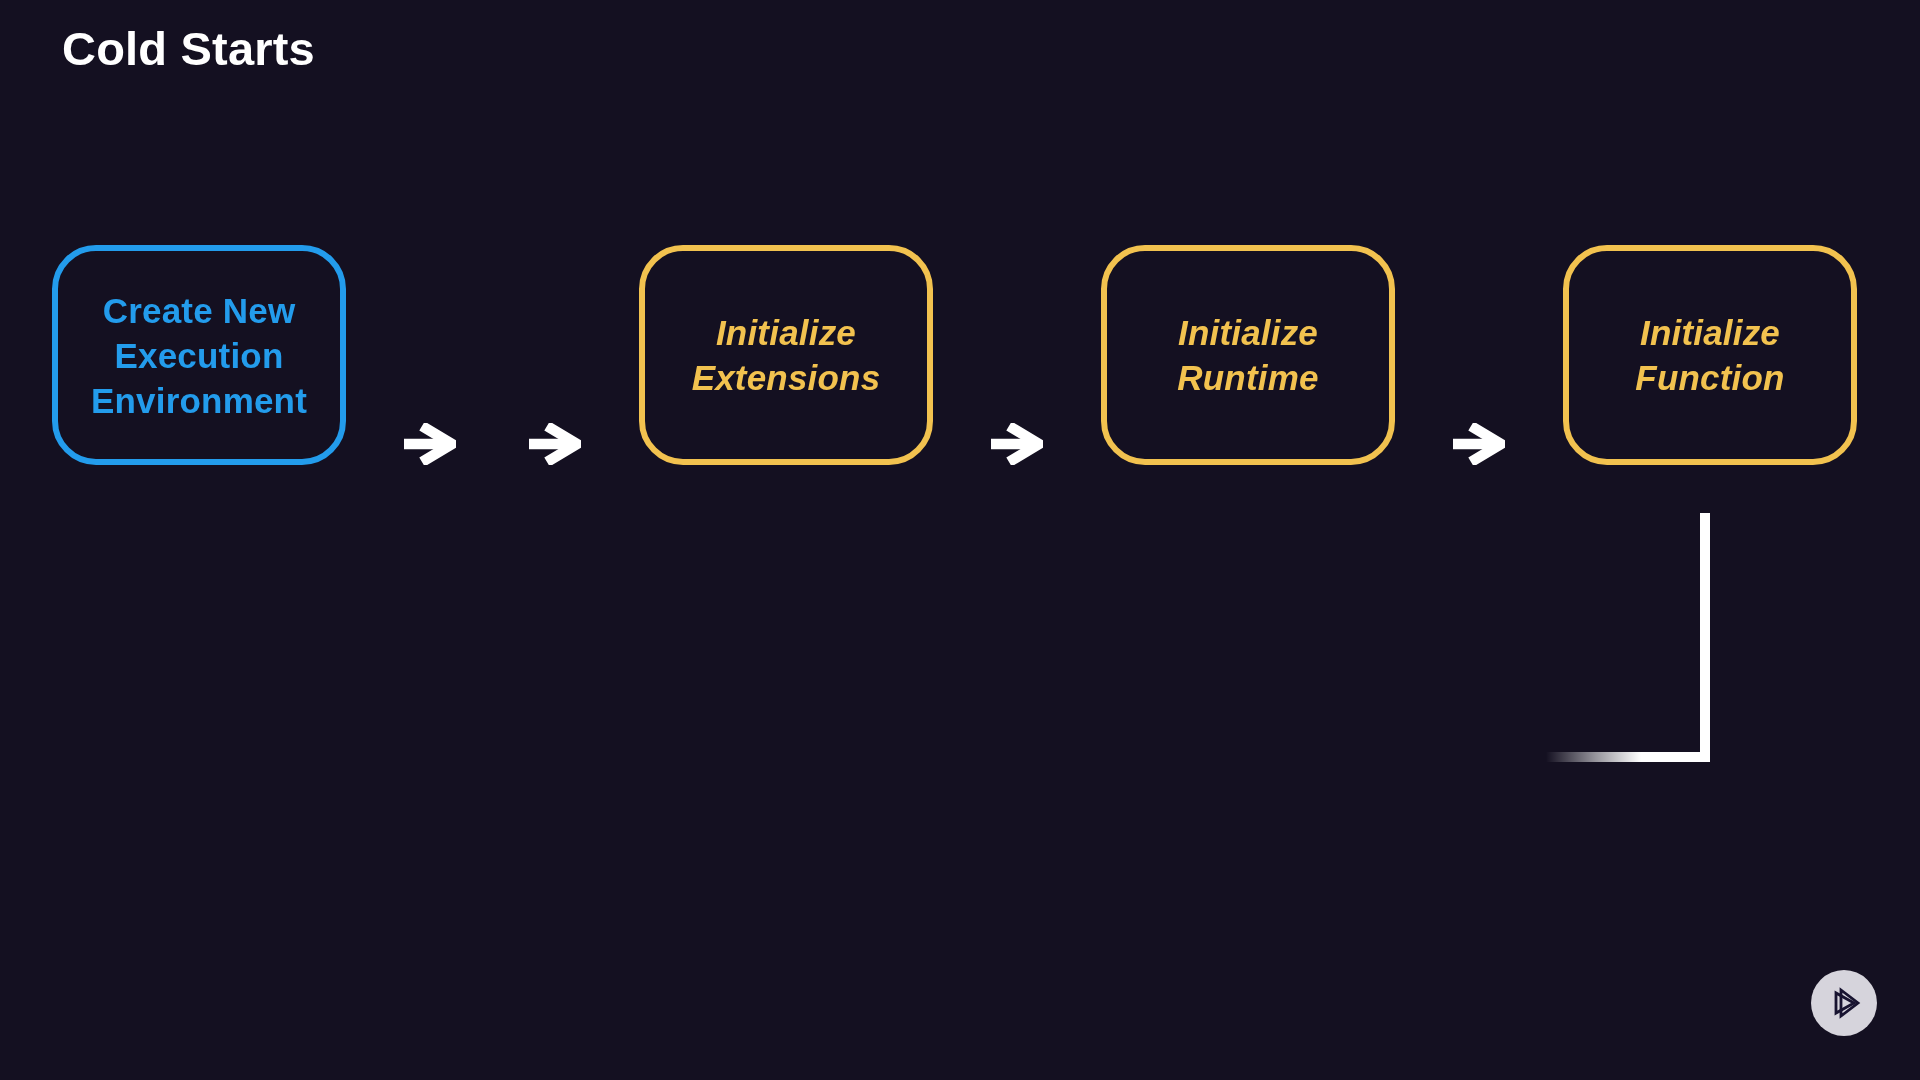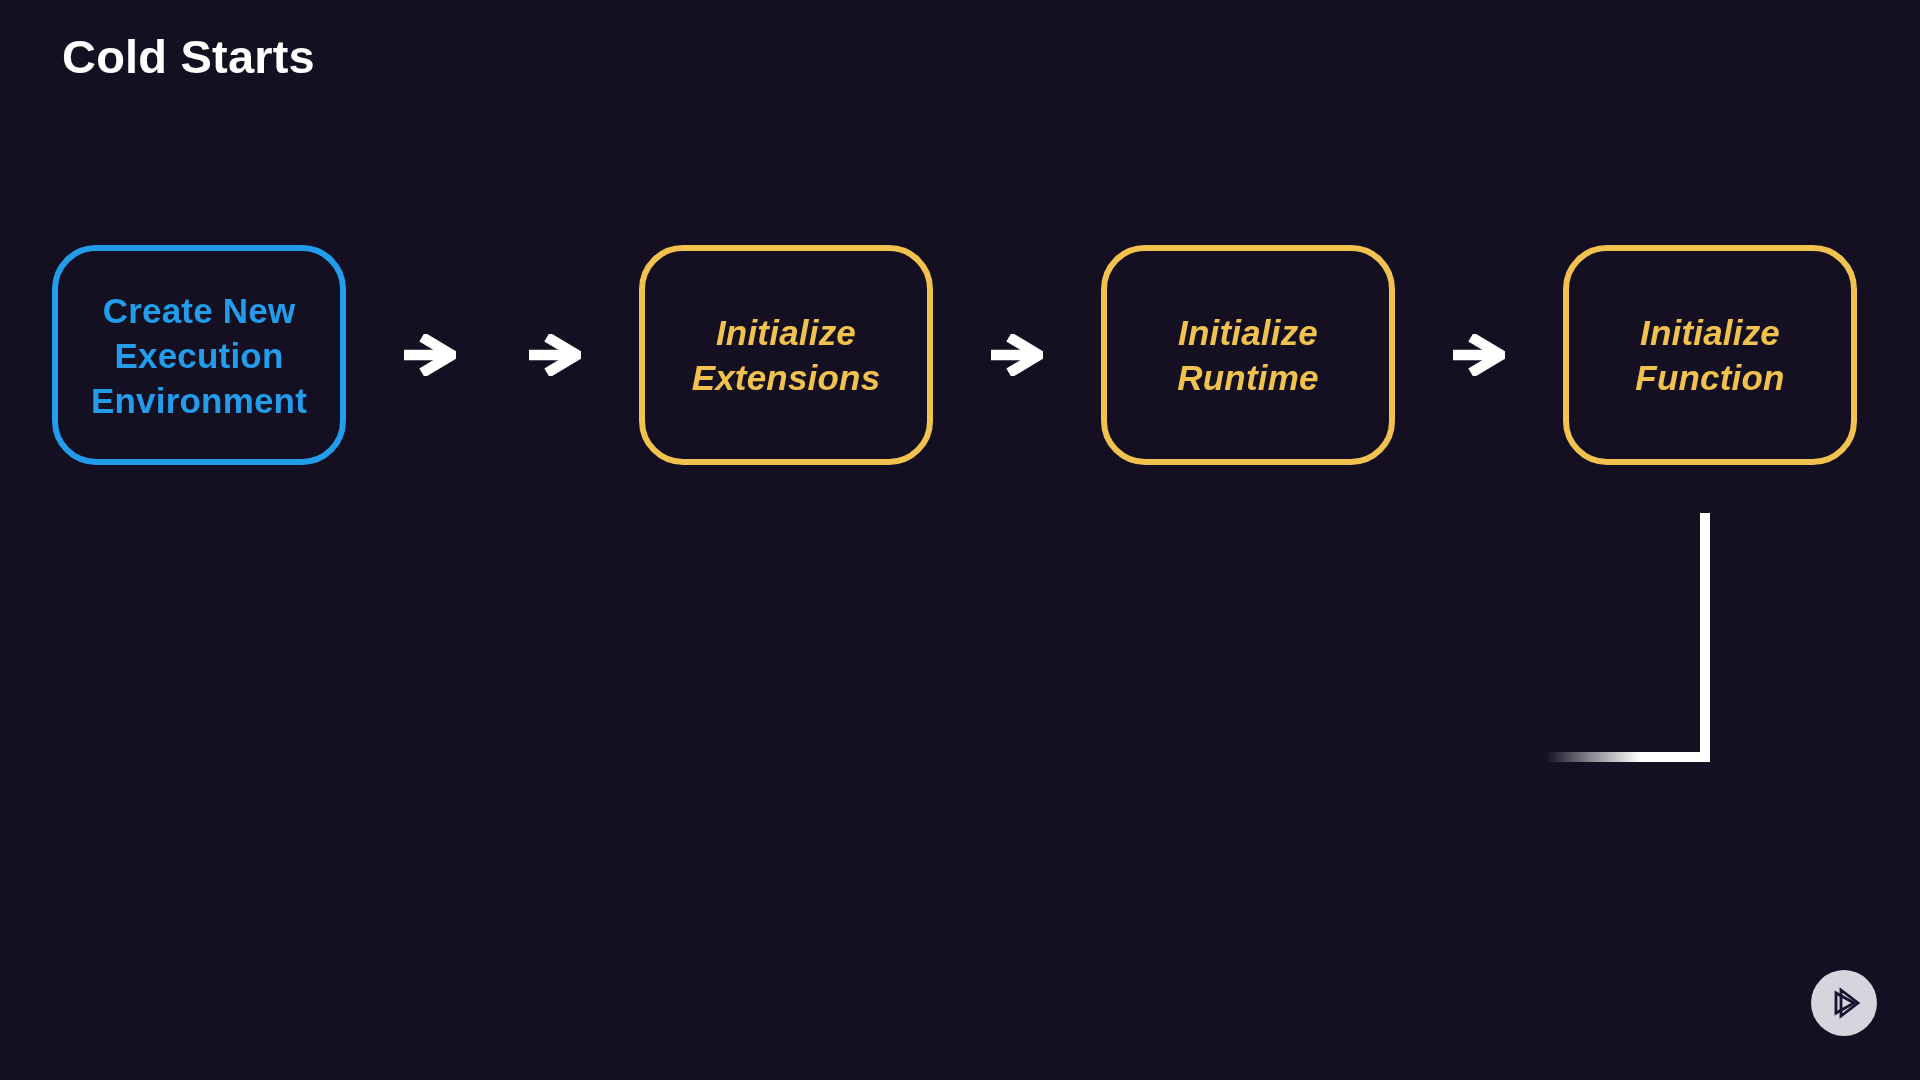--- a/index.html
+++ b/index.html
@@ -17,31 +17,31 @@
   .kicker {
     font-size: 29px;
     font-weight: 700;
     color: var(--orange, #EC7C20);
     letter-spacing: 0.2px;
   }
   .title {
     font-size: 47px;
     font-weight: 700;
     color: #ffffff;
-    margin-top: 9px;
+    margin-top: 1px;
     letter-spacing: 0.2px;
   }
 
   
   .flow {
     position: absolute;
     left: 52px;
     top: 245px;
     display: flex;
-    align-items: center;
+    align-items: flex-end;
     gap: 43px;
   }
   .step {
     box-sizing: border-box;
     width: 294px;
     height: 220px;
     border: 6px solid;
     border-radius: 44px;
     display: flex;
     align-items: center;

